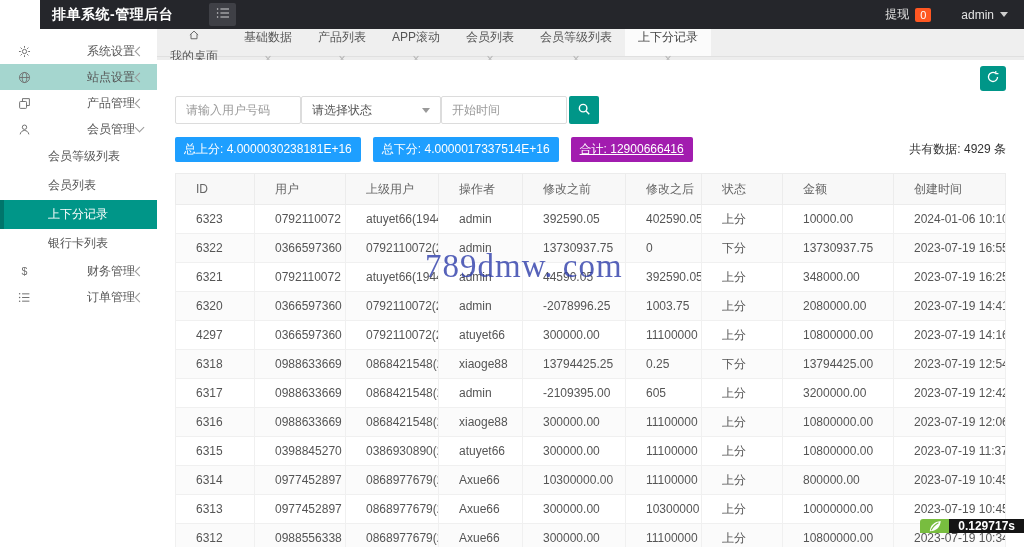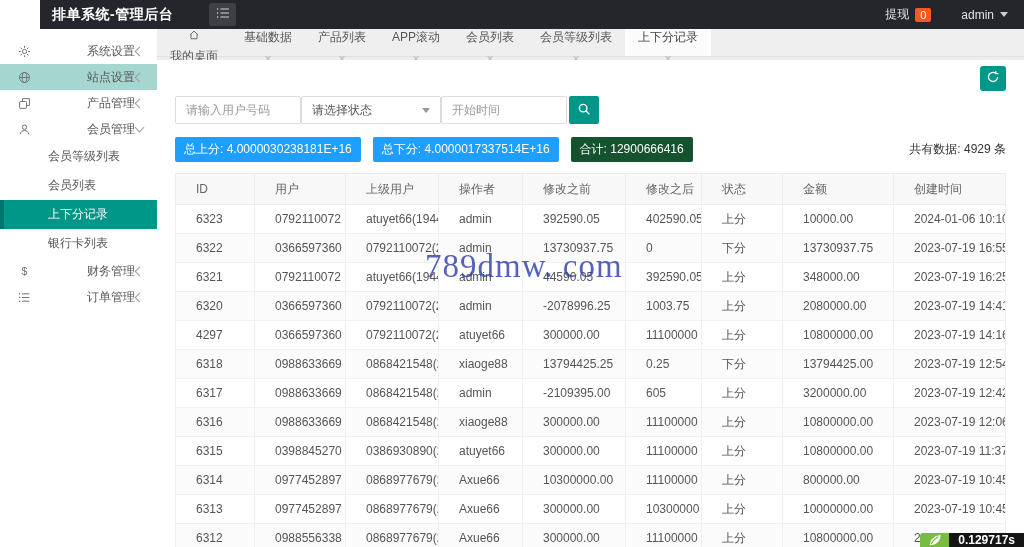--- a/index.html
+++ b/index.html
@@ -51,37 +51,37 @@
   .inp::placeholder{color:#9a9a9a;}
   .sel{height:26px;width:118px;border:1px solid #dcdcdc;border-radius:2px;padding:0 10px;display:flex;
        align-items:center;justify-content:space-between;color:#555;cursor:pointer;background:#fff;}
   .sel .caret{border-top-color:#999;}
   .search-btn{width:30px;height:28px;background:#009688;border:none;border-radius:2px;cursor:pointer;
               display:flex;align-items:center;justify-content:center;padding:0;margin-left:2px;}
 
   .stats{display:flex;align-items:center;gap:12px;margin-top:13px;}
   .stat{color:#fff;padding:4px 9px;border-radius:2px;white-space:nowrap;}
   .stat.blue{background:#1e9fff;}
-  .stat.orange{background:#14532d;}
+  .stat.orange{background:#a21caf;text-decoration:underline;}
   .count{margin-left:auto;color:#333;}
 
   table.grid{margin-top:11px;width:100%;border-collapse:collapse;table-layout:fixed;font-size:12px;}
   table.grid th{background:#f8f8f8;height:30px;font-weight:normal;color:#666;text-align:left;
                 padding:0 0 0 20px;border:1px solid #ececec;}
   table.grid td{height:28px;color:#555;padding:0 0 0 20px;border:1px solid #f0f0f0;white-space:nowrap;overflow:hidden;}
   table.grid tr:nth-child(even) td{background:#fbfbfb;}
   table.grid th:nth-child(1){width:58px;}  table.grid th:nth-child(2){width:70px;}
   table.grid th:nth-child(3){width:72px;}  table.grid th:nth-child(4){width:63px;}
   table.grid th:nth-child(5){width:82px;}  table.grid th:nth-child(6){width:55px;}
   table.grid th:nth-child(7){width:60px;}  table.grid th:nth-child(8){width:90px;}
 
   .watermark{position:absolute;left:250px;top:188px;font-family:Liberation Serif, serif;
              font-size:33px;color:#2e3daa;opacity:.8;letter-spacing:1px;pointer-events:none;white-space:nowrap;margin-left:18px;}
 
-  .trace{position:absolute;right:0;bottom:0;height:22px;display:flex;align-items:flex-end;cursor:pointer;z-index:9;}
+  .trace{position:absolute;right:0;bottom:0;height:28px;display:flex;align-items:flex-start;cursor:pointer;z-index:9;}
   .trace-icon{width:29px;background:#78bd3f;display:flex;align-items:center;justify-content:center;border-radius:3px 0 0 0;}
   .trace-time{background:#141414;color:#fff;font-weight:bold;padding:0 9px;display:flex;align-items:center;}
 </style>
 </head>
 <body>
 
 <div class="app">
 
   <header class="topbar">
     <div class="brand">排单系统-管理后台</div>

